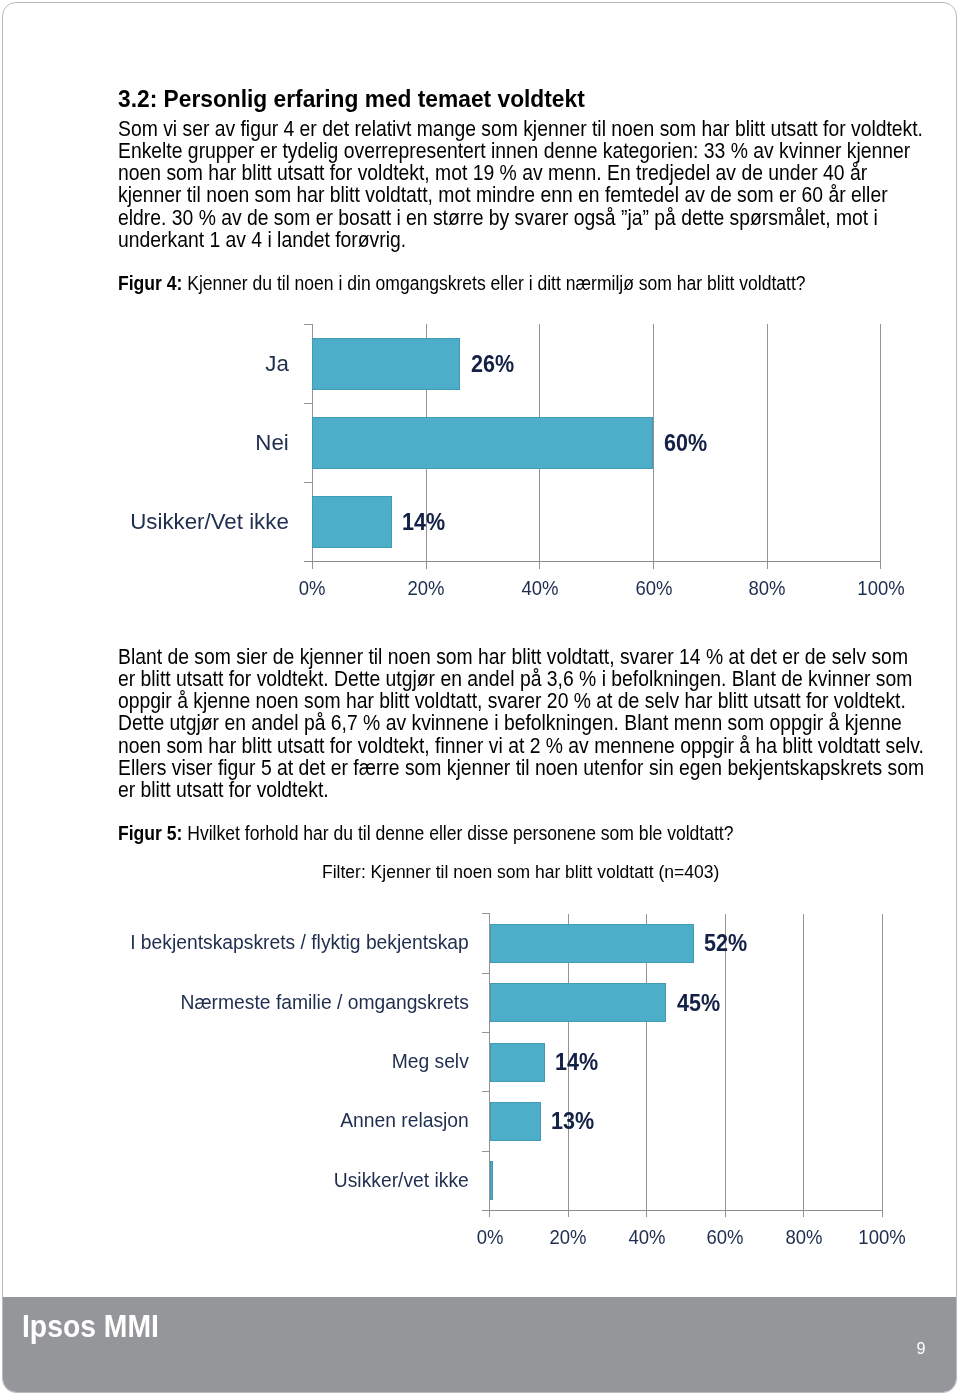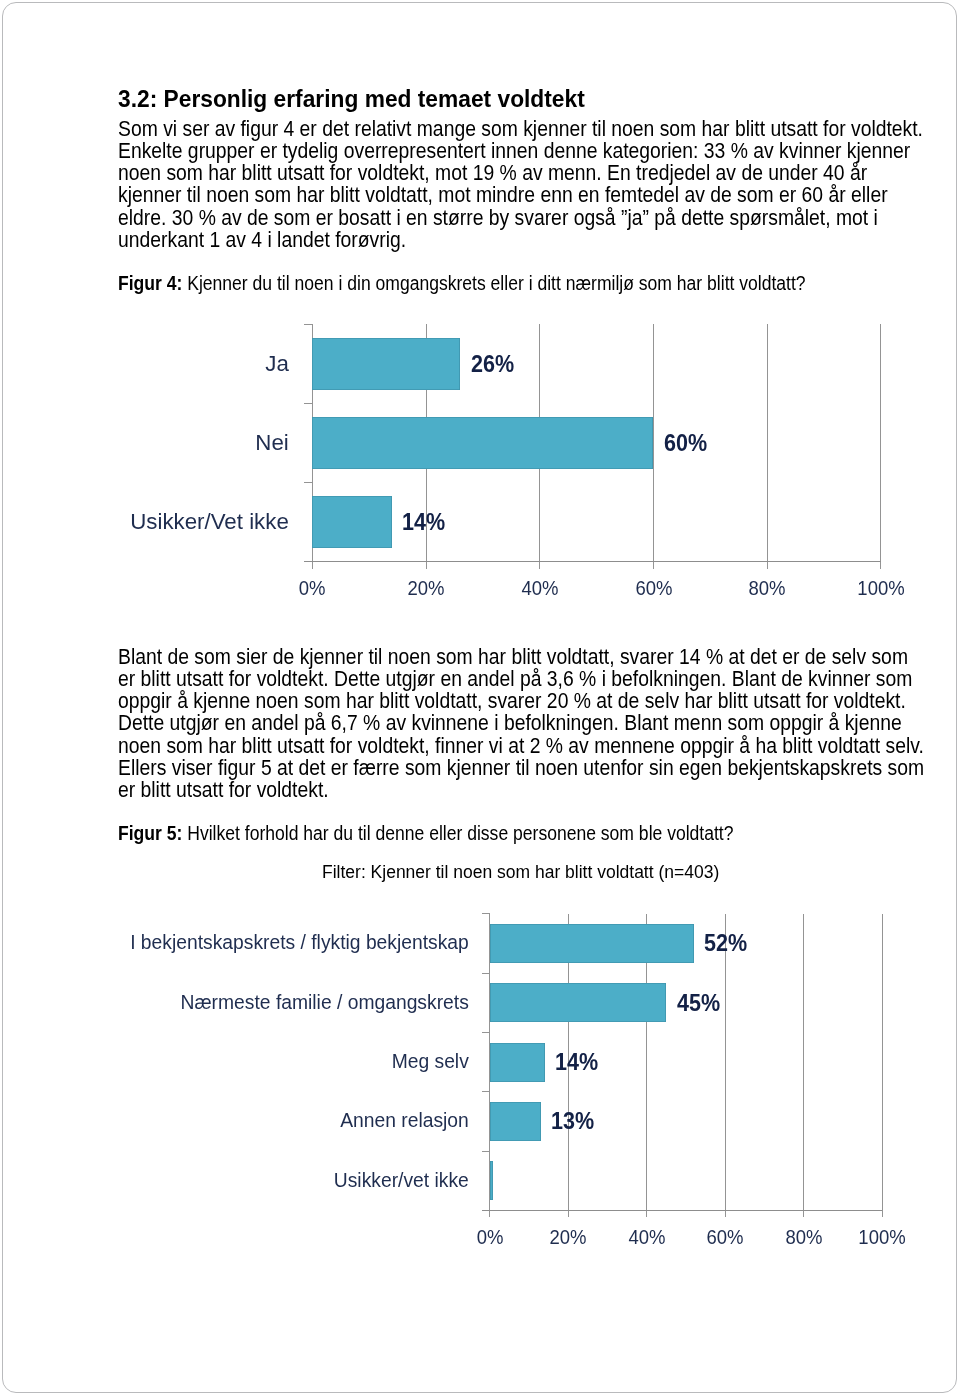--- a/index.html
+++ b/index.html
@@ -110,14 +110,18 @@
       <div class="bar" style="left:486.50px;top:1146.29px;width:3.93px;height:38.9px;"></div>
       <div class="catlabel" style="left:0px;width:465.80px;top:1165.74px;font-size:19.3px;line-height:0;transform:scaleX(1);">Usikker/vet ikke</div>
       <div class="ticklabel" style="left:426.50px;top:1222.20px;width:120px;font-size:20px;line-height:0;transform:scaleX(0.925);">0%</div>
       <div class="ticklabel" style="left:505.08px;top:1222.20px;width:120px;font-size:20px;line-height:0;transform:scaleX(0.925);">20%</div>
       <div class="ticklabel" style="left:583.66px;top:1222.20px;width:120px;font-size:20px;line-height:0;transform:scaleX(0.925);">40%</div>
       <div class="ticklabel" style="left:662.24px;top:1222.20px;width:120px;font-size:20px;line-height:0;transform:scaleX(0.925);">60%</div>
       <div class="ticklabel" style="left:740.82px;top:1222.20px;width:120px;font-size:20px;line-height:0;transform:scaleX(0.925);">80%</div>
       <div class="ticklabel" style="left:819.40px;top:1222.20px;width:120px;font-size:20px;line-height:0;transform:scaleX(0.925);">100%</div>
     </div>
 
+  <div class="footer">
+    <div class="logo">Ipsos MMI</div>
+    <div class="pno">9</div>
+  </div>
 
 </div>
 
 </body></html>

